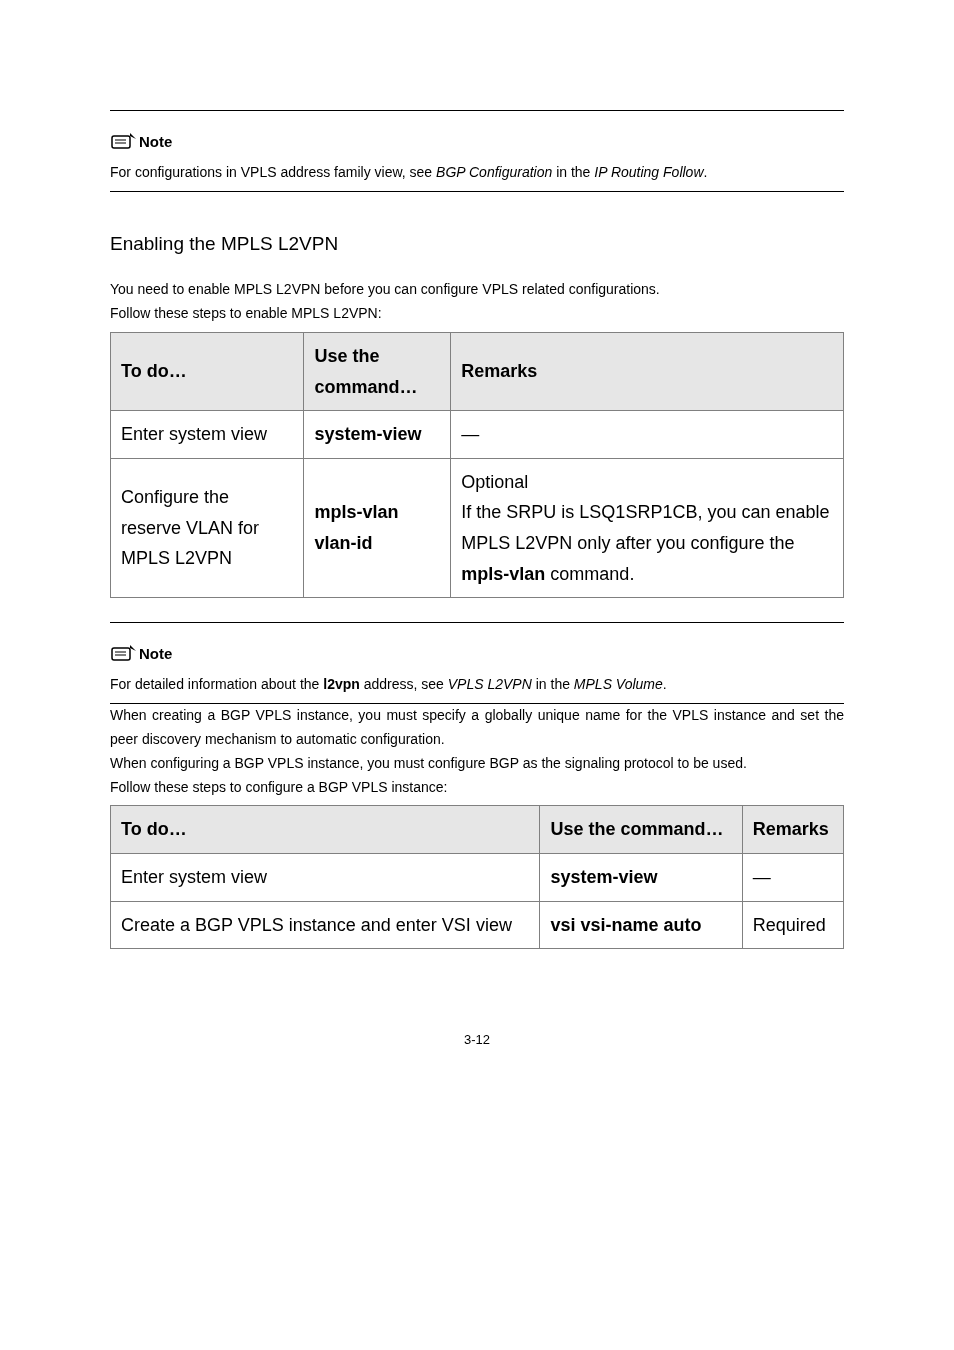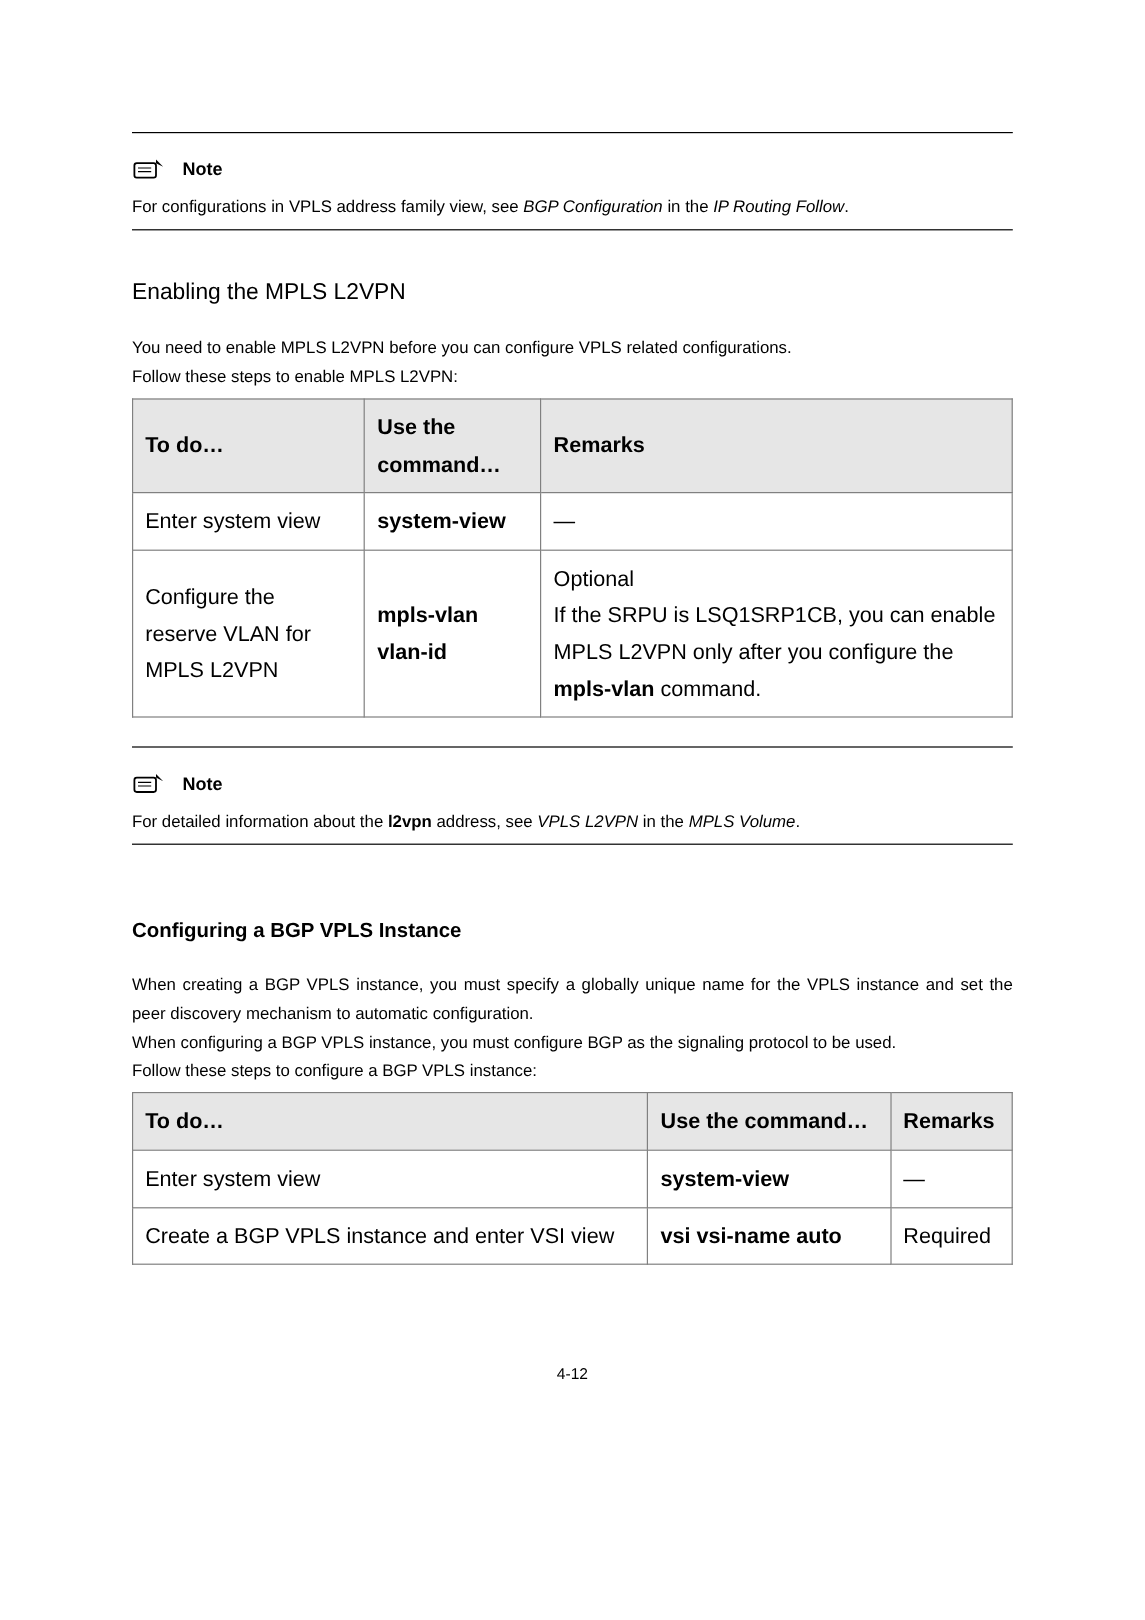--- a/index.html
+++ b/index.html
@@ -20,21 +20,21 @@
     border: none;
     border-top: 1.5px solid #000;
     margin: 0;
   }
   .note-block {
     margin: 18px 0 6px 0;
   }
   .note-head {
     display: flex;
     align-items: center;
-    gap: 14px;
+    gap: 1px;
     margin-bottom: 4px;
   }
   .note-label {
     font-weight: bold;
     font-size: 15px;
   }
   .note-icon svg { display:block; }
   .note-text {
     font-size: 14px;
     line-height: 1.9;
@@ -141,21 +141,20 @@
         </svg>
       </span>
       <span class="note-label">Note</span>
     </div>
     <div class="note-text">
       <span>For detailed information about the </span><b>l2vpn</b><span> address, see </span><span class="italic">VPLS L2VPN</span><span> in the </span><span class="italic">MPLS Volume</span><span>.</span>
     </div>
   </div>
   <hr class="rule">
 
-  <div class="h3-like">Configuring a BGP VPLS Instance</div>
   <div style="text-align:justify;">When creating a BGP VPLS instance, you must specify a globally unique name for the VPLS instance and set the peer discovery mechanism to automatic configuration.</div>
   <div style="text-align:justify;">When configuring a BGP VPLS instance, you must configure BGP as the signaling protocol to be used.</div>
   <div>Follow these steps to configure a BGP VPLS instance:</div>
 
   <table class="grid">
     <thead>
       <tr>
         <th class="center-th">To do…</th>
         <th class="center-th">Use the command…</th>
         <th class="center-th">Remarks</th>
@@ -168,14 +167,14 @@
         <td>—</td>
       </tr>
       <tr>
         <td>Create a BGP VPLS instance and enter VSI view</td>
         <td><b>vsi vsi-name auto</b></td>
         <td>Required</td>
       </tr>
     </tbody>
   </table>
 
-  <div class="page-num">4-12</div>
+  <div class="page-num">3-12</div>
 </div>
 
 </body></html>

